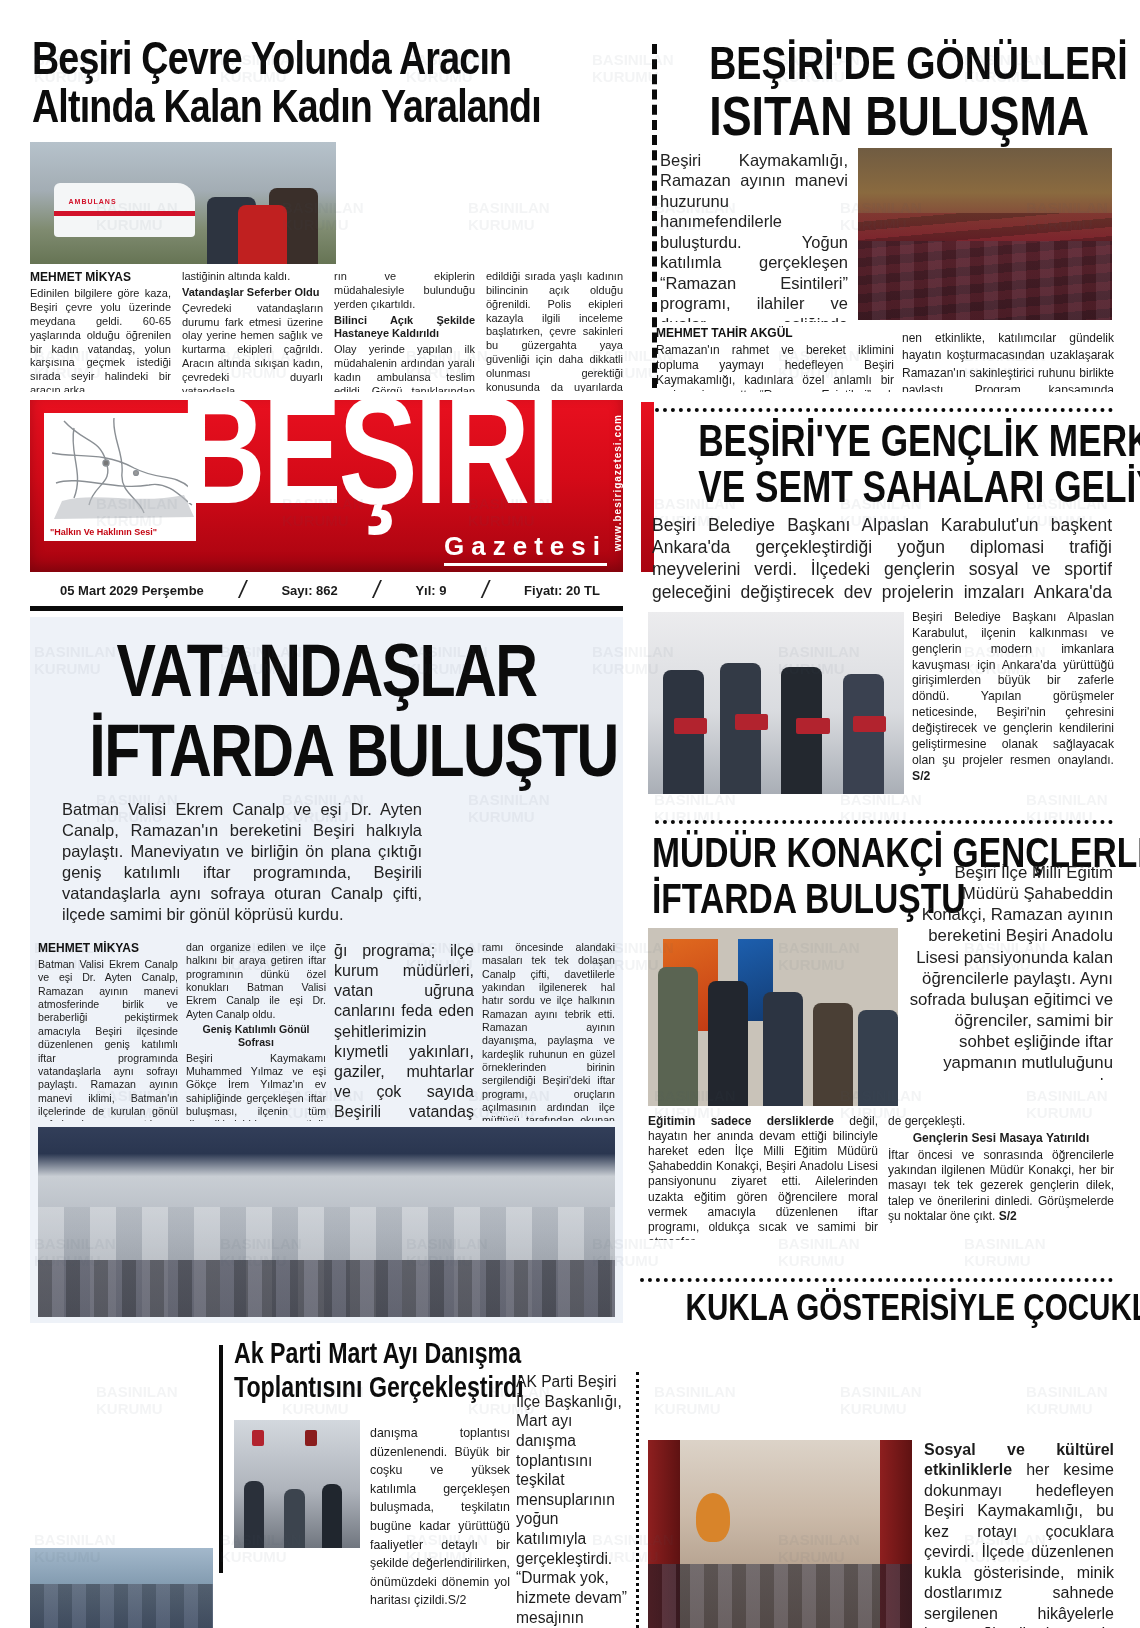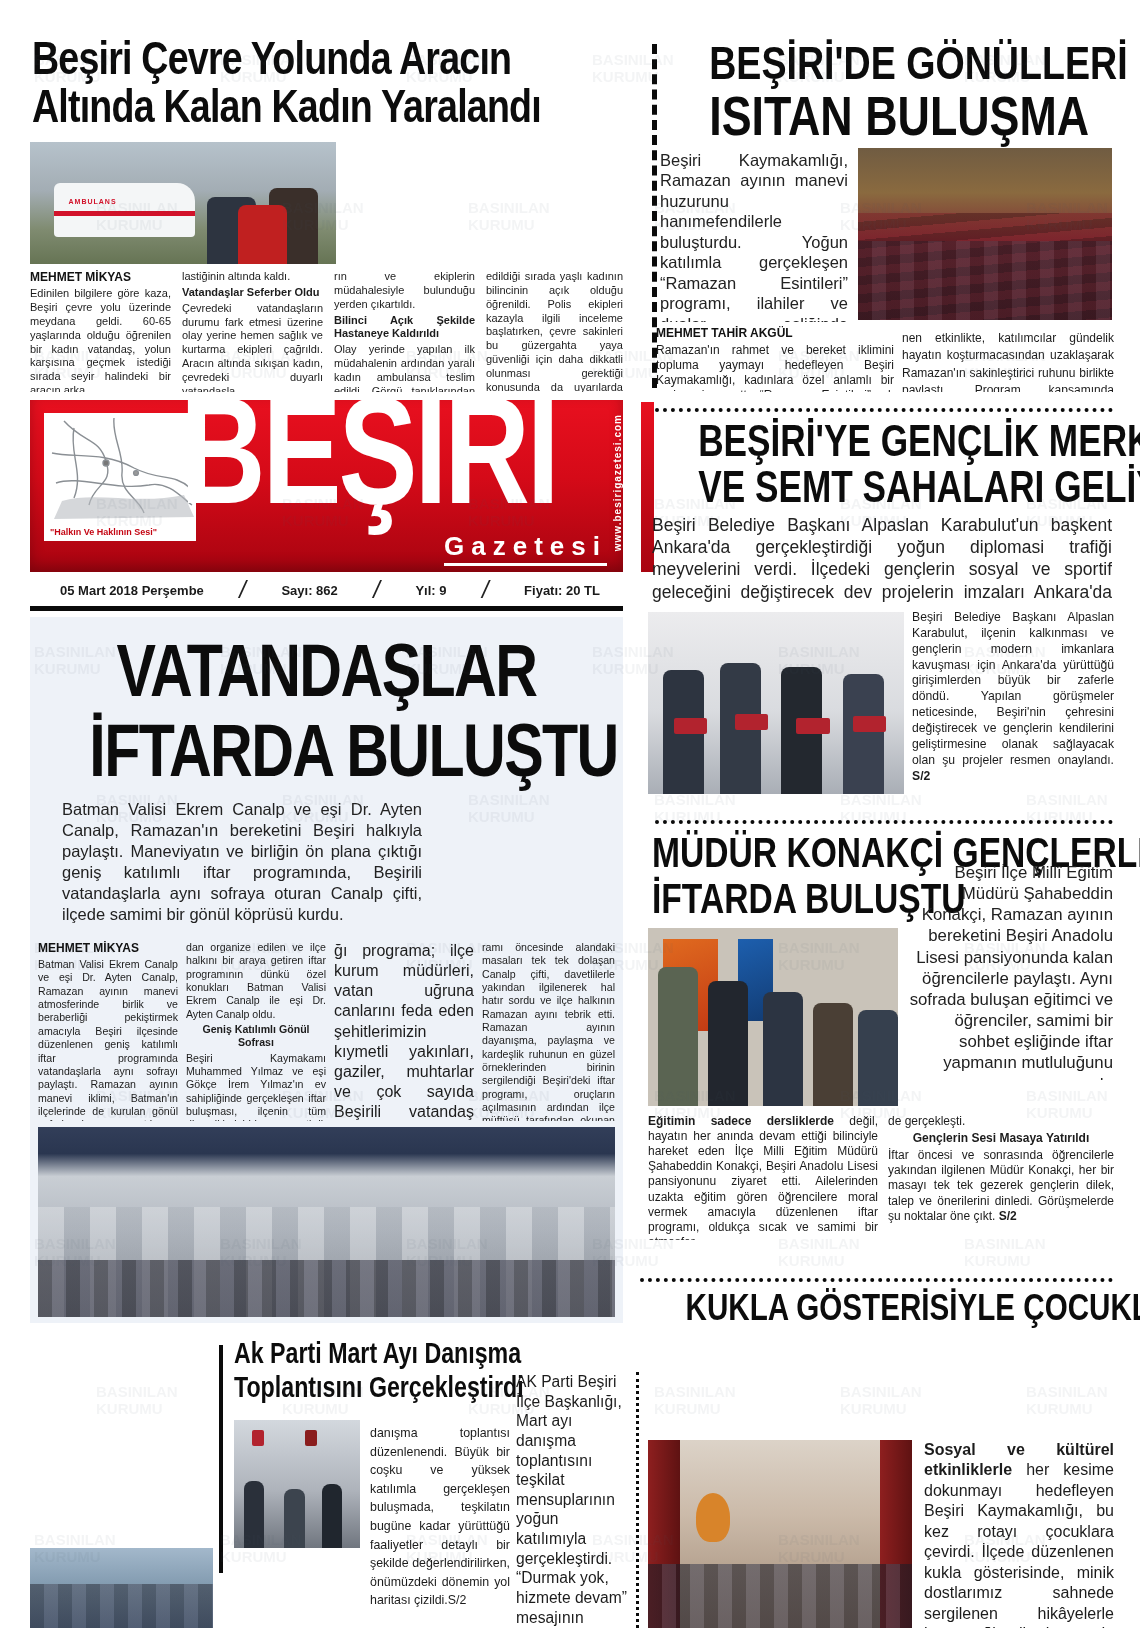--- a/index.html
+++ b/index.html
@@ -135,21 +135,21 @@
         <path d="M18 88 C 50 78, 95 92, 140 82 L 150 104 L 10 106 Z" fill="#b9bdc1" opacity=".6" stroke="none"></path>
       </svg>
       <div id="mast-tagline">"Halkın Ve Haklının Sesi"</div>
     </div>
     <div id="mast-title">BEŞİRİ</div>
     <div id="mast-sub">Gazetesi</div>
     <div id="mast-site">www.besirigazetesi.com</div>
   </div>
 
   <div id="dateline" class="abs z2" style="left:60px;top:578px;width:540px;height:24px;">
-    <span>05 Mart 2018 Perşembe</span>
+    <span>05 Mart 2029 Perşembe</span>
     <span class="slash">/</span>
     <span>Sayı: 862</span>
     <span class="slash">/</span>
     <span>Yıl: 9</span>
     <span class="slash">/</span>
     <span>Fiyatı: 20 TL</span>
   </div>
   <div class="abs hthick z2" style="left:30px;top:606px;width:593px;height:5px;"></div>
 
   <div id="feature-box" class="abs z1" style="left:30px;top:617px;width:593px;height:706px;">

